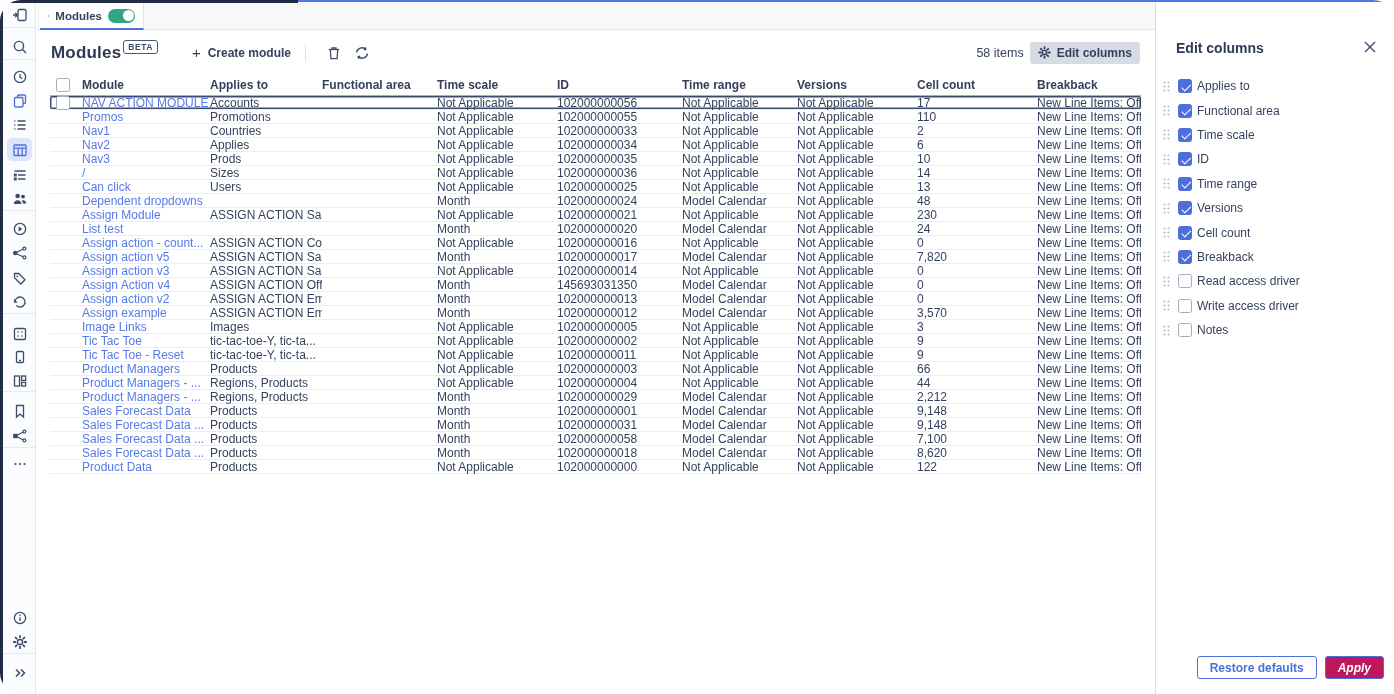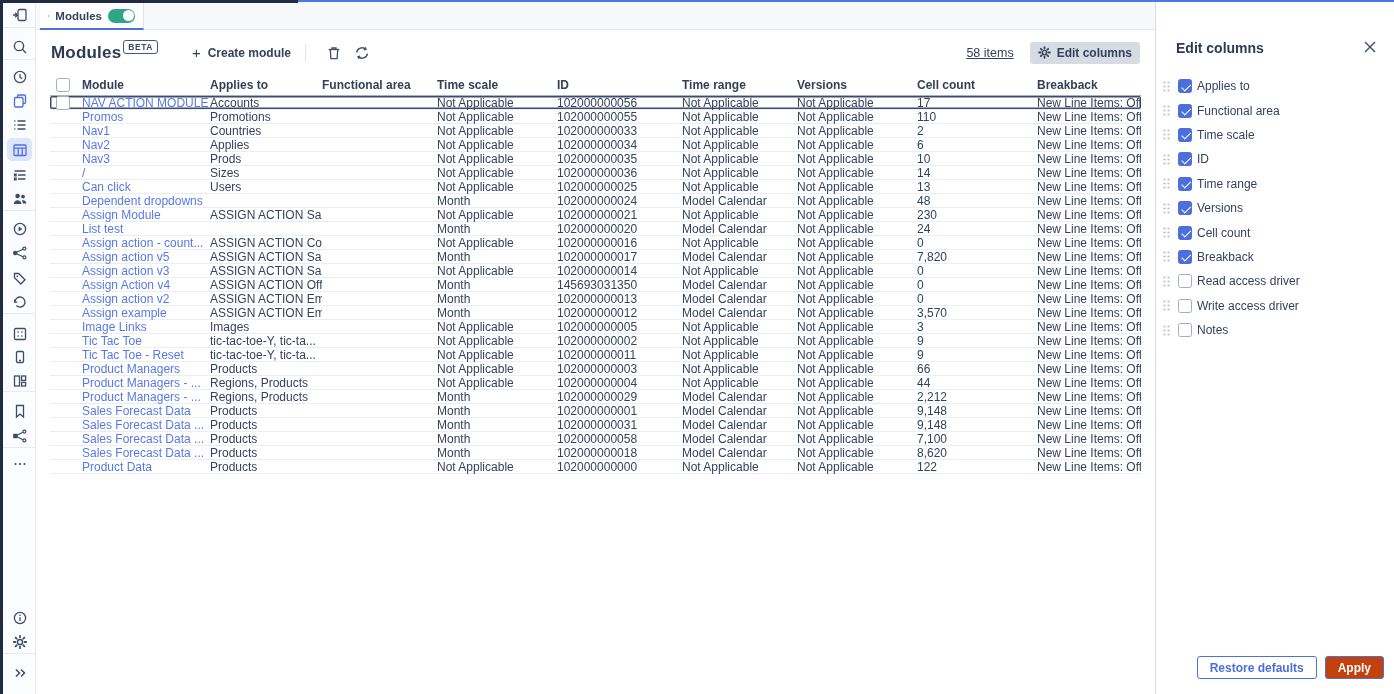--- a/index.html
+++ b/index.html
@@ -1,18 +1,18 @@
 <!DOCTYPE html>
 <html><head>
 <meta charset="utf-8">
 <style>
   html,body{margin:0;padding:0;background:#fff;}
   *{box-sizing:border-box;}
   body{font-family:"Liberation Sans", sans-serif;color:#35425e;}
-  .app{position:relative;width:1394px;height:694px;overflow:hidden;background:#fff;}
+  .app{position:relative;width:1394px;height:694px;overflow:hidden;background:#fff;border-radius:21px;}
 
   
   .frame-left{position:absolute;left:0;top:0;width:3px;height:100%;background:#202b44;z-index:50;}
   .frame-top-dark{position:absolute;left:0;top:0;width:298px;height:3px;background:#202b44;z-index:51;}
   .frame-top-blue{position:absolute;left:298px;top:0;right:0;height:2px;background:#4b79e3;z-index:51;}
 
   
   .sidebar{position:absolute;left:3px;top:3px;width:33px;height:691px;background:#fbfcfd;border-right:1px solid #e4e7ed;z-index:10;}
   .sb-ic{position:absolute;left:8px;width:17px;height:17px;color:#3e4c6a;display:flex;align-items:center;justify-content:center;}
   .sb-ic svg{width:16px;height:16px;display:block;}
@@ -32,21 +32,21 @@
   .main{position:absolute;left:37px;top:30px;width:1118px;height:664px;background:#fff;}
   .page-header{position:relative;height:45px;display:flex;align-items:center;padding:0 15px 0 14px;}
   .page-title{font-size:17px;font-weight:bold;color:#2e3a54;letter-spacing:.2px;}
   .beta{display:inline-block;transform:translateY(-6px);margin-left:2px;font-size:8.5px;font-weight:bold;letter-spacing:.5px;border:1px solid #4a5774;border-radius:3px;padding:1px 4px;color:#3b4a66;}
   .create-btn{display:flex;align-items:center;gap:7px;margin-left:34px;font-size:12px;font-weight:bold;color:#35425e;cursor:pointer;}
   .create-btn .plus{font-size:15px;font-weight:normal;line-height:1;}
   .hdr-div{width:1px;height:18px;background:#dfe3ea;margin:0 14px;}
   .hdr-ic{width:16px;height:16px;color:#3e4c6a;margin:0 6px;cursor:pointer;}
   .hdr-ic svg{width:16px;height:16px;display:block;}
   .spacer{flex:1;}
-  .items-count{font-size:12.5px;color:#35425e;margin-right:16px;text-decoration:underline;}
+  .items-count{font-size:12.5px;color:#35425e;margin-right:6px;}
   .editcols-btn{display:flex;align-items:center;gap:6px;background:#d7dbe4;border-radius:3px;padding:4px 8px;font-size:12px;font-weight:bold;color:#35425e;cursor:pointer;}
   .editcols-btn svg{width:13px;height:13px;}
 
   
   .table{margin-left:13px;width:1091px;}
   .grid{display:grid;grid-template-columns:32px 128px 112px 115px 120px 125px 115px 120px 120px 1fr;align-items:center;}
   .thead{height:21px;border-bottom:1px solid #a9b1c2;font-weight:bold;font-size:12px;color:#333f58;}
   .trow{height:14px;border-bottom:1px solid #ebedf2;font-size:12px;color:#35425e;position:relative;background:#fff;}
   .trow.selected{box-shadow:inset 0 0 0 1.5px #3d4c6b;border-radius:2px;}
   .cell{white-space:nowrap;overflow:hidden;text-overflow:clip;padding-right:8px;}
@@ -64,21 +64,21 @@
   .panel-close{position:absolute;right:17px;top:38px;width:14px;height:14px;color:#3e4c6a;cursor:pointer;}
   .panel-close svg{width:14px;height:14px;}
   .panel-list{position:absolute;left:0;top:72px;right:0;}
   .prow{display:flex;align-items:center;height:24.4px;padding-left:7px;font-size:12px;color:#35425e;}
   .prow .handle{width:7px;height:11px;margin-right:8px;flex:0 0 auto;}
   .prow.selectall{padding-left:22px;height:26px;margin-bottom:8px;}
   .prow .plabel{margin-left:5px;}
   .panel-actions{position:absolute;right:10px;bottom:15px;display:flex;gap:8px;}
   .btn{height:23px;display:flex;align-items:center;border-radius:3px;font-size:12px;font-weight:bold;padding:0 12px;cursor:pointer;}
   .btn.secondary{border:1px solid #4c6fdb;color:#4c6fdb;background:#fff;}
-  .btn.primary{background:#c2410c;color:#fff;border:1px solid #4c6fdb;}
+  .btn.primary{background:#be185d;color:#fff;border:1px solid #4c6fdb;font-style:italic;}
 </style>
 </head>
 <body>
 
 <div class="app">
   <div class="frame-left"></div>
   <div class="frame-top-dark"></div>
   <div class="frame-top-blue"></div>
 
   <div class="sidebar">

